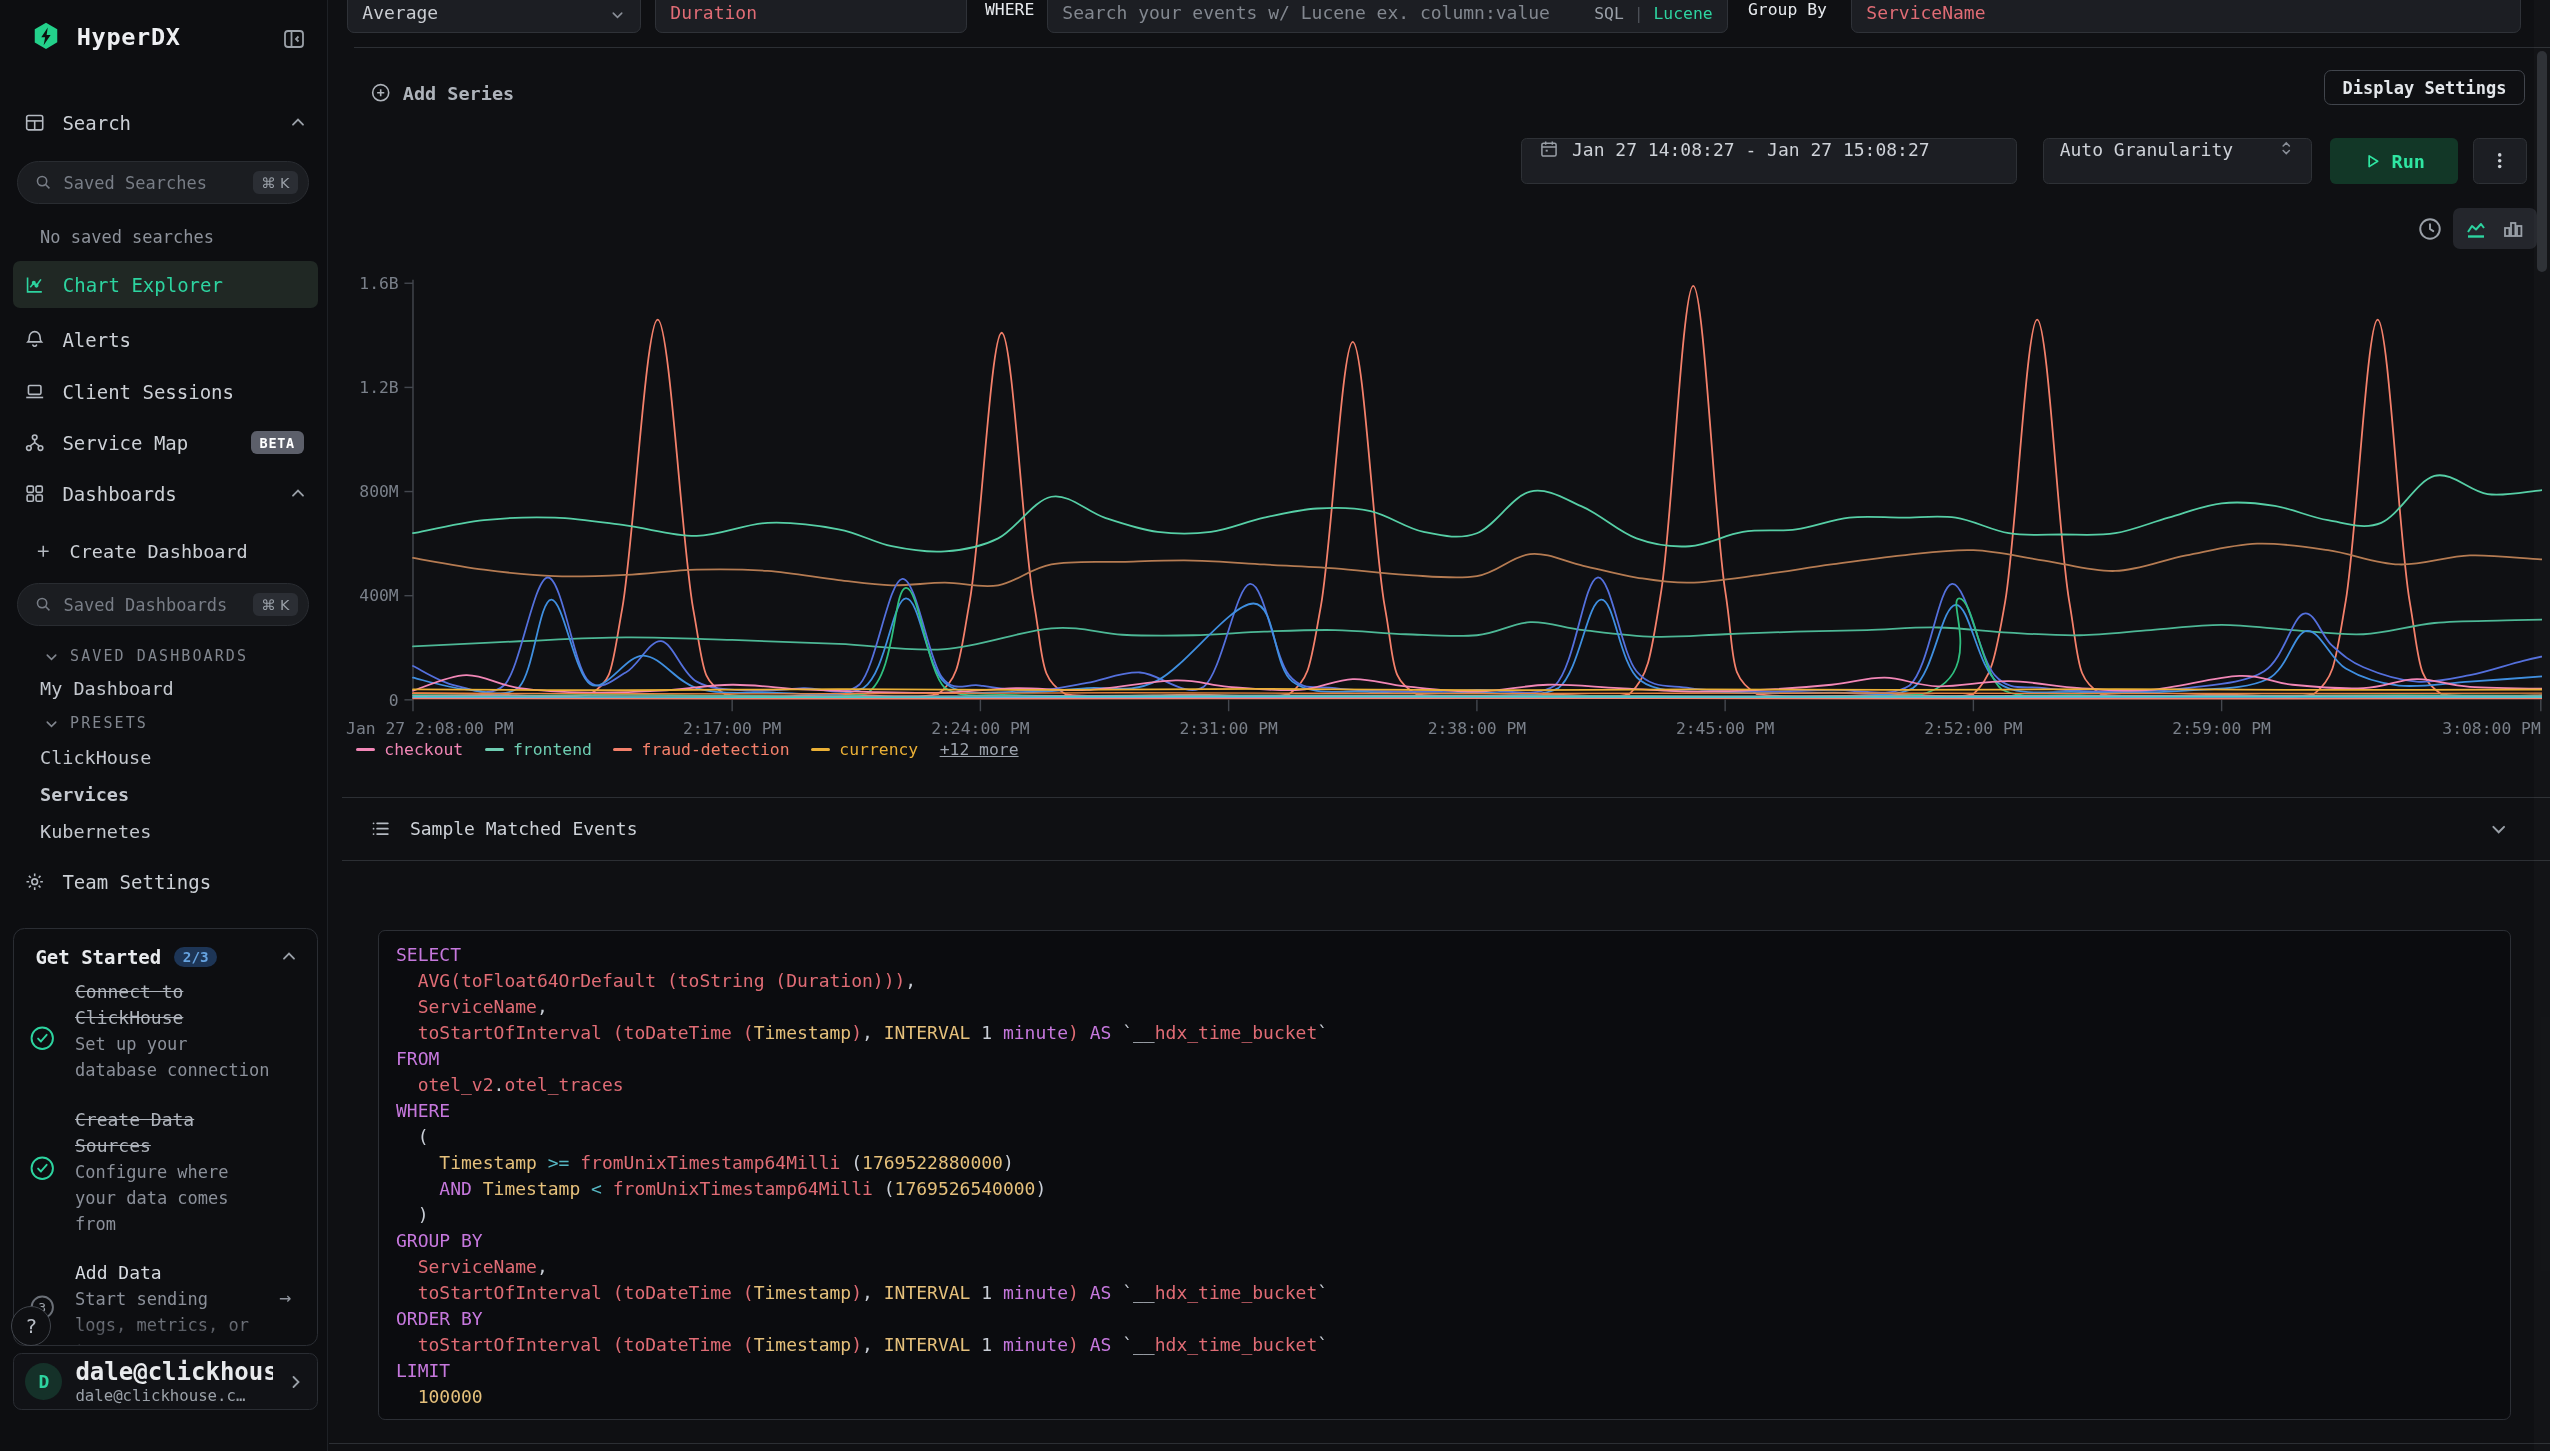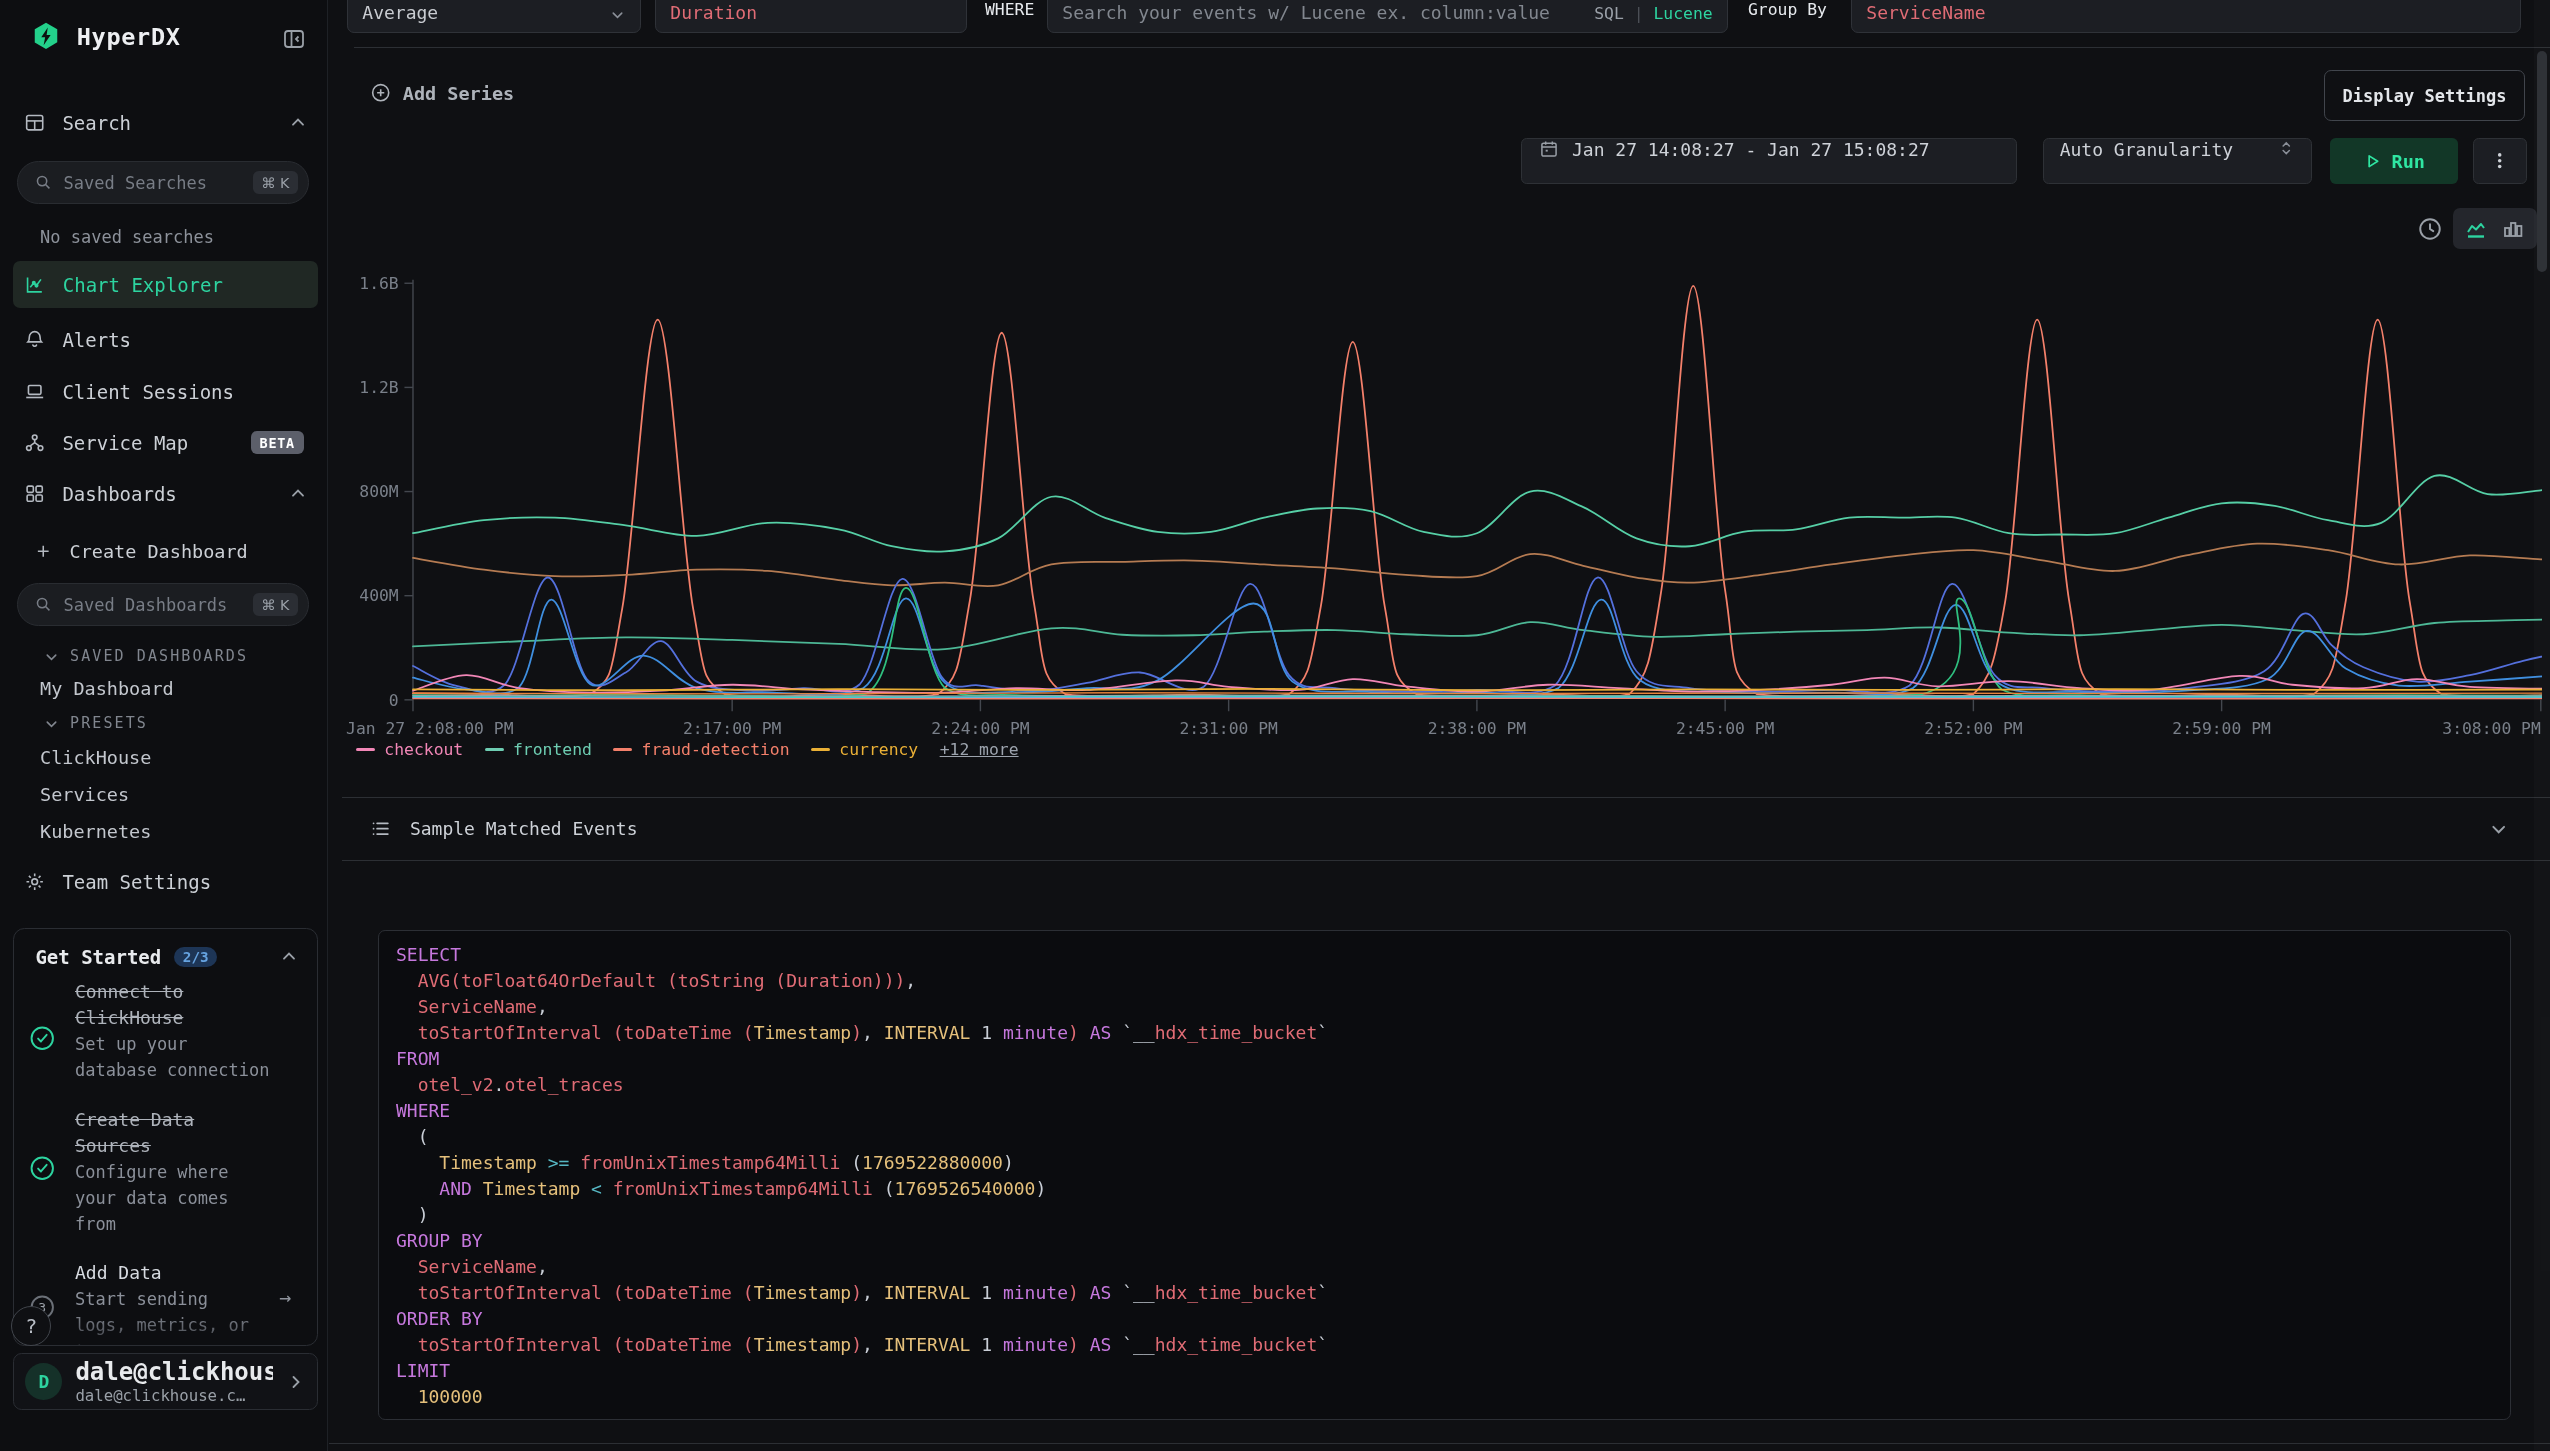--- a/index.html
+++ b/index.html
@@ -39,21 +39,21 @@
   .avatar{width:37px;height:37px;border-radius:50%;background:#153129;color:#2dd4a0;font-weight:bold;font-size:18px;display:flex;align-items:center;justify-content:center;flex:none;}
   .acct-name{font-size:24px;font-weight:bold;color:#e8eaed;white-space:nowrap;}
   .acct-mail{font-size:15.7px;color:#9aa0a8;white-space:nowrap;}
   
   .main{position:absolute;left:329px;top:0;right:0;bottom:0;}
   .tb-box{position:absolute;top:-21.4px;height:54px;background:#1c1e23;border:1.4px solid #2f3238;border-radius:7.1px;box-sizing:border-box;display:flex;align-items:flex-end;padding:0 14.3px 8.6px 14.3px;font-size:18px;color:#c9ccd1;}
   .tb-label{position:absolute;top:0;font-size:16.4px;color:#e7eaee;}
   .red{color:#e06c75;}
   .divider{position:absolute;border-top:1.4px solid #2c2f34;right:0;}
   .add-series{position:absolute;left:41px;top:75px;height:36px;display:flex;align-items:center;gap:11.4px;color:#aeb3ba;font-size:18.5px;font-weight:bold;cursor:pointer;}
-  .disp-settings{position:absolute;left:1995px;top:70px;width:201px;height:51px;border:1.4px solid #41454c;border-radius:7.1px;box-sizing:border-box;display:flex;align-items:center;justify-content:center;font-size:17px;font-weight:bold;color:#e3e6ea;cursor:pointer;}
+  .disp-settings{position:absolute;left:1995px;top:70px;width:201px;height:35px;border:1.4px solid #41454c;border-radius:7.1px;box-sizing:border-box;display:flex;align-items:center;justify-content:center;font-size:17px;font-weight:bold;color:#e3e6ea;cursor:pointer;}
   .ctrl{position:absolute;top:138px;height:46px;background:#1c1e23;border:1.4px solid #2e3136;border-radius:5.7px;box-sizing:border-box;display:flex;align-items:flex-start;font-size:18px;color:#ced2d8;}
   .run-btn{position:absolute;left:2001px;top:138px;width:128px;height:46px;background:#123727;border-radius:5.7px;display:flex;align-items:center;justify-content:center;gap:10px;color:#2fe6a2;font-size:18.5px;font-weight:bold;cursor:pointer;}
   .kebab{position:absolute;left:2144px;top:138px;width:54px;height:46px;background:#1c1e23;border:1.4px solid #2e3136;border-radius:5.7px;box-sizing:border-box;display:flex;align-items:center;justify-content:center;}
   .chart-tools{position:absolute;left:2088px;top:208px;display:flex;align-items:center;gap:10px;}
   .tool-group{background:#24262c;border-radius:7.1px;height:41px;display:flex;align-items:center;gap:13px;padding:0 11.4px;}
   .chart-wrap{position:absolute;left:13px;top:274px;}
   .legend{position:absolute;left:27px;top:740px;display:flex;align-items:center;gap:21.4px;font-size:16.4px;}
   .lg-item{display:flex;align-items:center;gap:9.3px;cursor:pointer;}
   .lg-dash{width:19px;height:3.6px;border-radius:2.1px;display:inline-block;}
   .lg-more{color:#9ca3ad;text-decoration:underline;cursor:pointer;}
@@ -214,21 +214,21 @@
       <span>
         <svg viewBox="0 0 24 24" width="17" height="17" fill="none" stroke="currentColor" stroke-width="2.2" stroke-linecap="round">
             <path d="M6 10l6 6 6-6"></path>
           </svg>
       </span>
       <span>PRESETS</span>
     </div>
     <div class="plain-link" style="top:743px;">
         <span>ClickHouse</span>
       </div>
-    <div class="plain-link" style="top:780px;">
+    <div class="plain-link" style="top:780px;font-weight:bold;">
         <span>Services</span>
       </div>
     <div class="plain-link" style="top:817px;">
         <span>Kubernetes</span>
       </div>
 
     <div class="srow" style="top:866px;">
       <span class="ic">
         <svg viewBox="0 0 24 24" width="21.4" height="21.4" fill="none" stroke="currentColor" stroke-width="1.8">
             <circle cx="12" cy="12" r="3.2"></circle>

